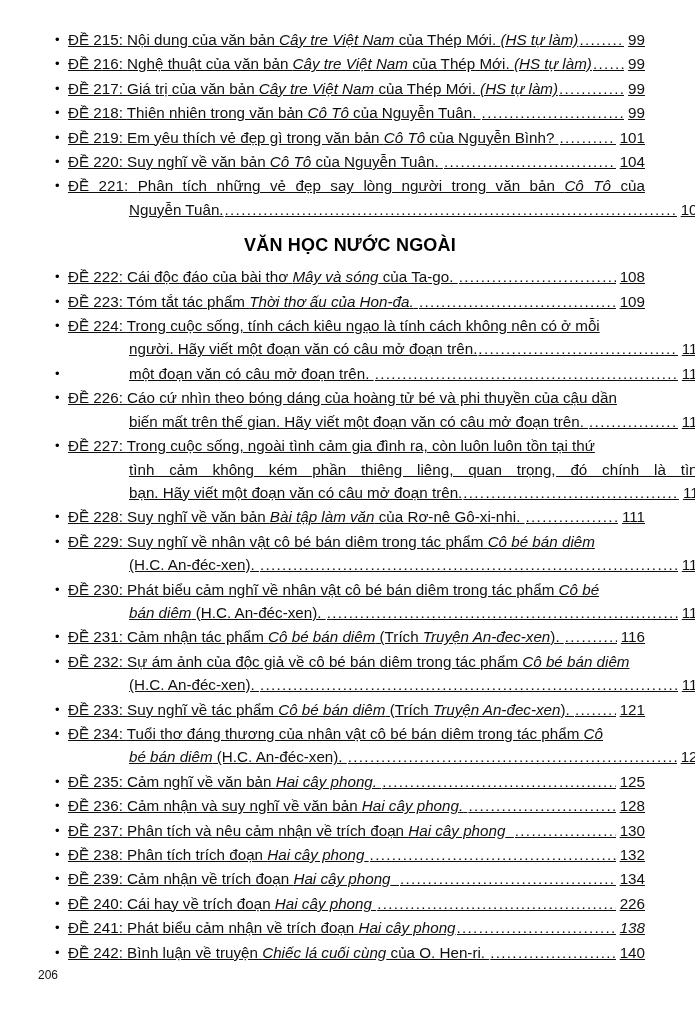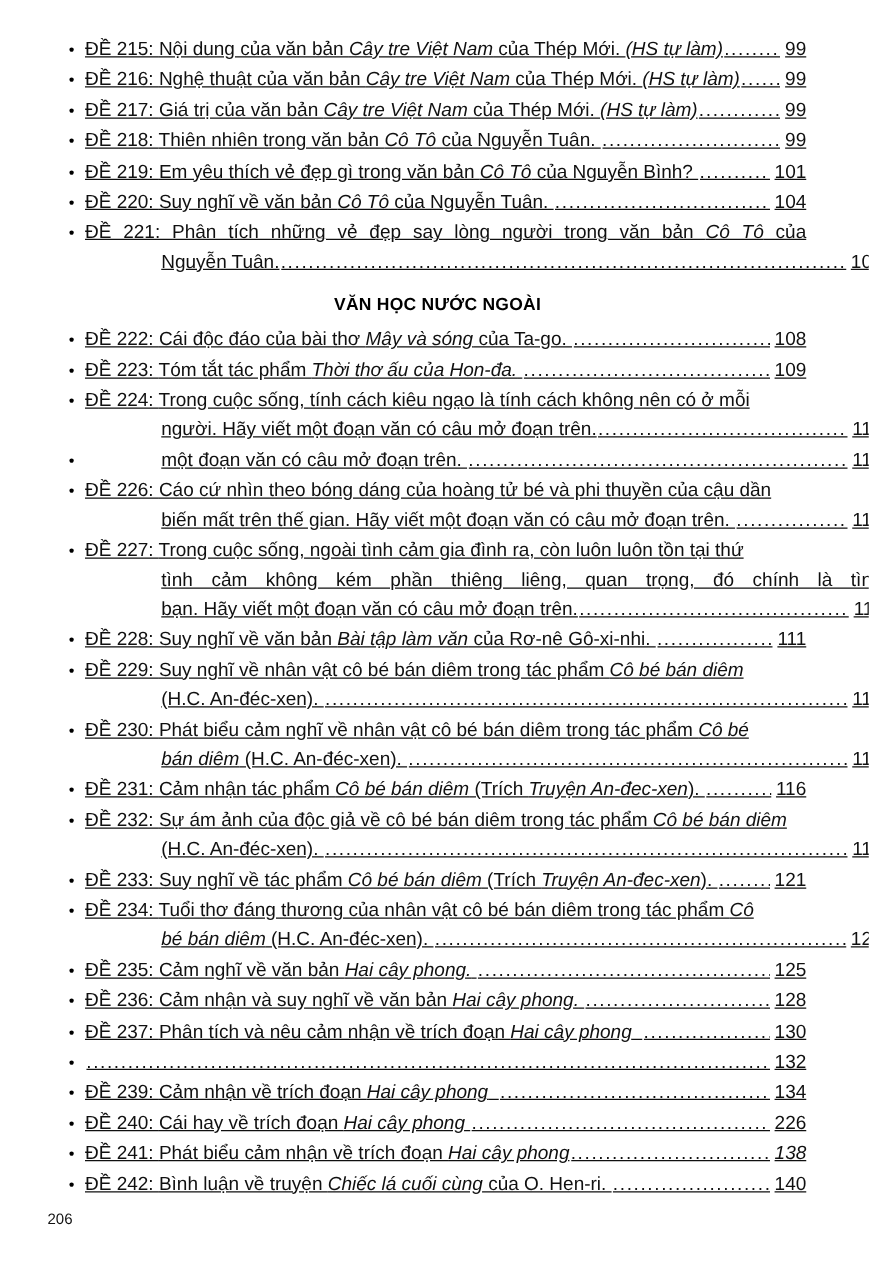--- a/index.html
+++ b/index.html
@@ -114,21 +114,21 @@
   }
 
   i, .it {
     font-style: italic;
   }
 
   
   .section-head {
     text-align: center;
     font-weight: bold;
-    font-size: 14px;
+    font-size: 18px;
     letter-spacing: 0.2px;
     margin: 14px 0 9px 0;
     color: #000;
   }
 
   
   #folio {
     position: absolute;
     left: 38px;
     top: 968px;
@@ -396,20 +396,21 @@
             <span class="txt"><span class="label">ĐỀ 237: </span><span>Phân tích và nêu cảm nhận về trích đoạn </span><i>Hai cây phong</i><span>  </span></span>
             <span class="leader"></span>
             <span class="pg">130</span>
           </div>
         </div>
       </div>
       <div class="entry">
         <span class="bullet">•</span>
         <div class="entry-body">
           <div class="row">
+            <span class="txt"><span class="label">ĐỀ 238: </span><span>Phân tích trích đoạn </span><i>Hai cây phong</i><span> </span></span>
             <span class="leader"></span>
             <span class="pg">132</span>
           </div>
         </div>
       </div>
       <div class="entry">
         <span class="bullet">•</span>
         <div class="entry-body">
           <div class="row">
             <span class="txt"><span class="label">ĐỀ 239: </span><span>Cảm nhận về trích đoạn </span><i>Hai cây phong</i><span>  </span></span>

